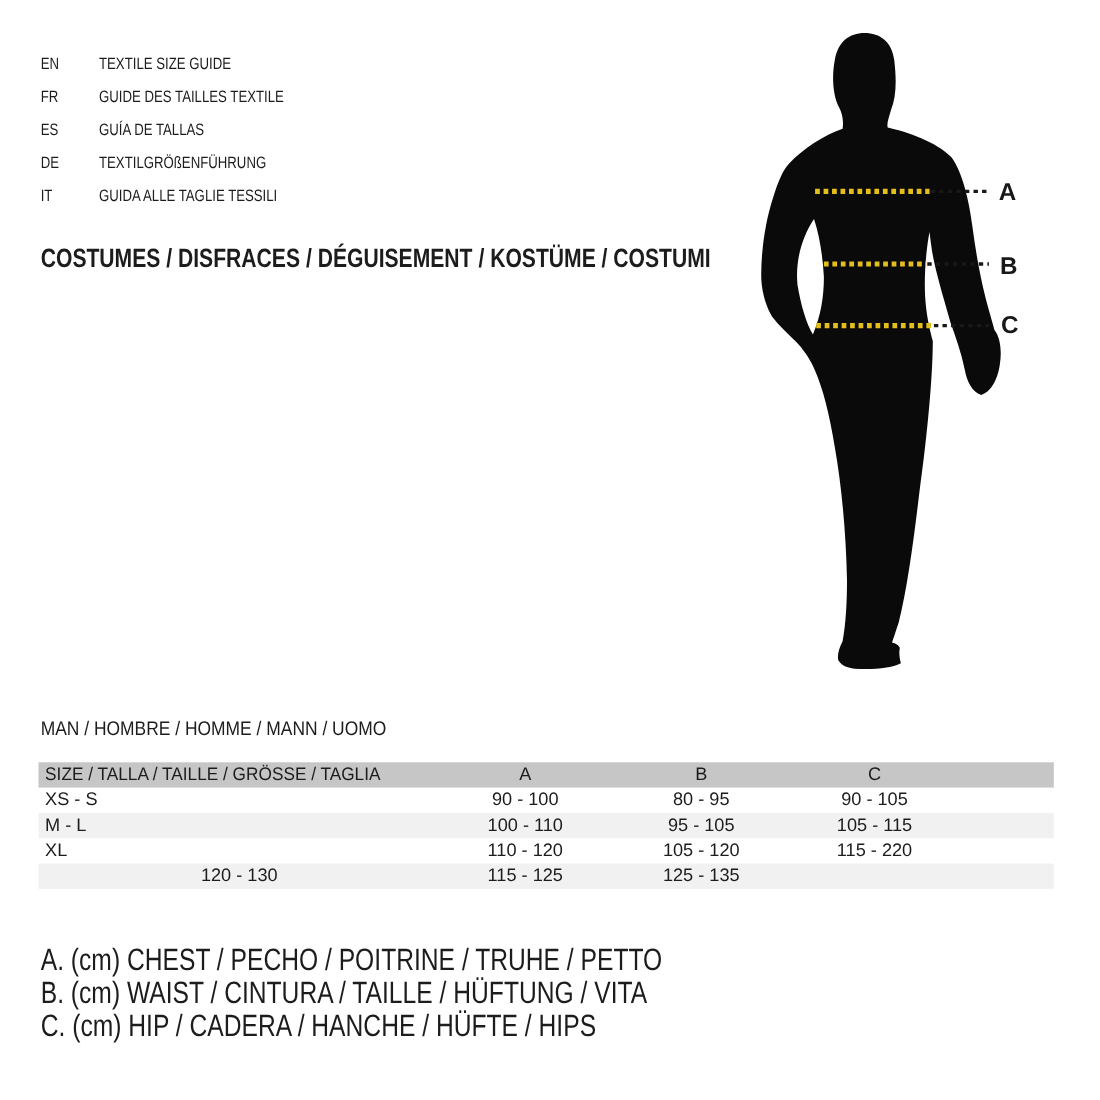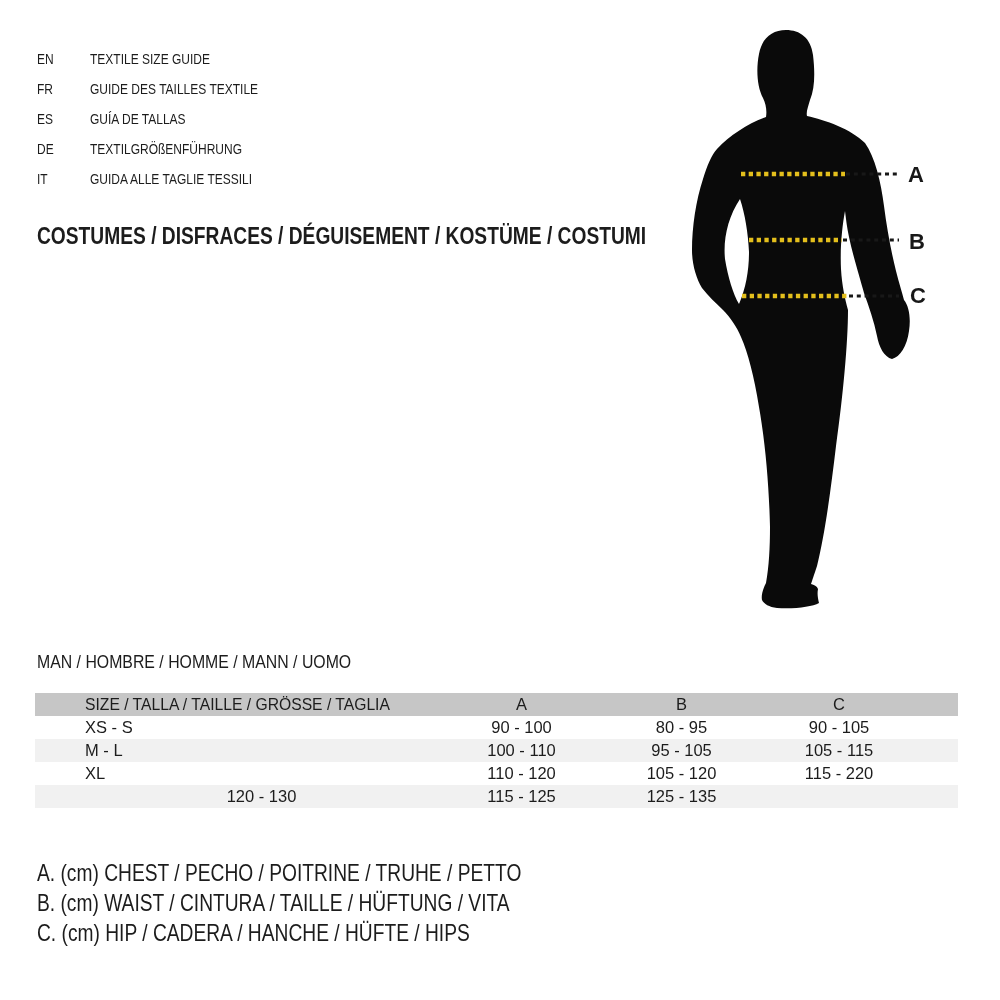--- a/index.html
+++ b/index.html
@@ -23,29 +23,29 @@
   .category-title{left:37px;top:221px;font-size:24px;font-weight:700;line-height:30px;white-space:nowrap;}
 
   
   .figure-wrap{left:655px;top:20px;width:300px;height:615px;}
 
   
   .section-title{left:37px;top:649px;font-size:18px;line-height:27px;font-weight:500;white-space:nowrap;}
 
   
   .size-table{left:35px;top:693px;width:923px;font-size:16.5px;}
-  .t-row{display:grid;grid-template-columns:365px 155px 165px 150px 88px;height:23px;line-height:23px;align-items:center;padding-left:44px;}
+  .t-row{display:grid;grid-template-columns:365px 155px 165px 150px 88px;height:23px;line-height:23px;align-items:center;}
   .t-row.header{background:var(--table-header-bg,#c6c6c6);}
   .t-row.alt{background:var(--table-alt-bg,#f1f1f1);}
   .t-cell{overflow:visible;white-space:nowrap;}
   .t-cell.label{padding-left:6px;}
   .t-cell.num{text-align:center;}
 
   
-  .legend-block{left:37px;top:858px;font-size:24px;line-height:30px;}
+  .legend-block{left:37px;top:858px;font-size:28px;line-height:30px;}
 </style>
 </head>
 <body>
 
 <div class="abs lang-block">
   <div class="lang-row">
     <span class="cond lang-code">EN</span><span class="cond">TEXTILE SIZE GUIDE</span>
   </div>
   <div class="lang-row">
     <span class="cond lang-code">FR</span><span class="cond">GUIDE DES TAILLES TEXTILE</span>

